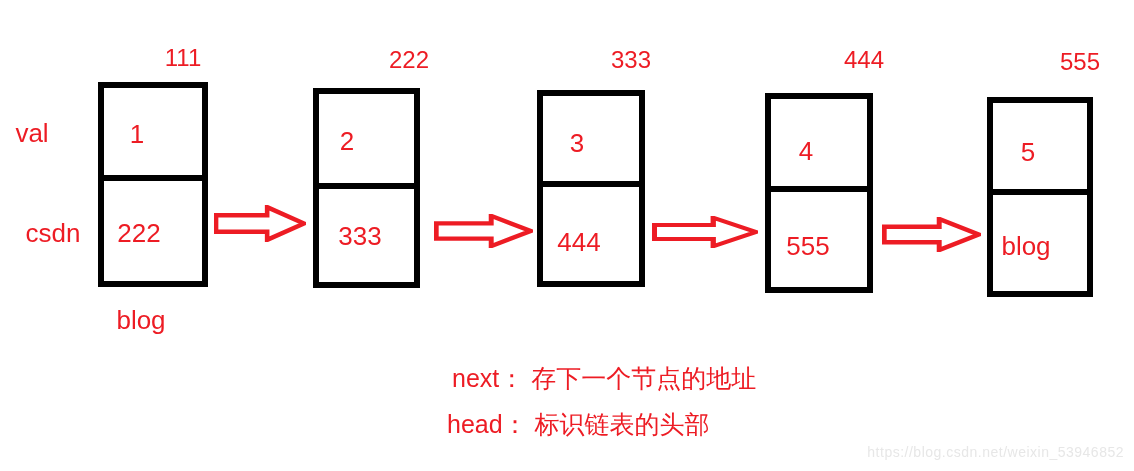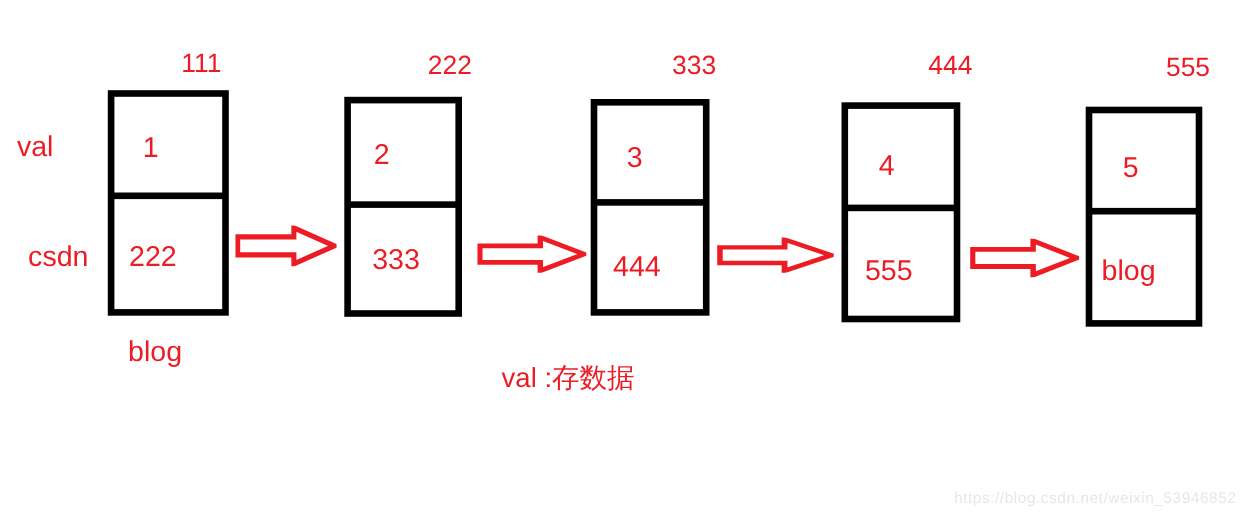--- a/index.html
+++ b/index.html
@@ -93,17 +93,18 @@
   <svg class="arrow" style="left:434px;top:214px" width="99" height="34" viewBox="0 0 90 36" preserveAspectRatio="none">
     <polygon points="2,10 52,10 52,2 88,18 52,34 52,26 2,26" fill="#ffffff" stroke="#ed1c24" stroke-width="4.5"></polygon>
   </svg>
   <svg class="arrow" style="left:652px;top:216px" width="106" height="32" viewBox="0 0 90 36" preserveAspectRatio="none">
     <polygon points="2,10 52,10 52,2 88,18 52,34 52,26 2,26" fill="#ffffff" stroke="#ed1c24" stroke-width="4.5"></polygon>
   </svg>
   <svg class="arrow" style="left:882px;top:217px" width="99" height="35" viewBox="0 0 90 36" preserveAspectRatio="none">
     <polygon points="2,10 52,10 52,2 88,18 52,34 52,26 2,26" fill="#ffffff" stroke="#ed1c24" stroke-width="4.5"></polygon>
   </svg>
 
-  <span class="legend-line" style="left:456px;top:327px">val :存数据</span>
+  <span class="legend-line" style="left:452px;top:362px">next： 存下一个节点的地址</span>
+  <span class="legend-line" style="left:447px;top:408px">head： 标识链表的头部</span>
 
   <span class="watermark">https://blog.csdn.net/weixin_53946852</span>
 
 </div>
 
 </body></html>

